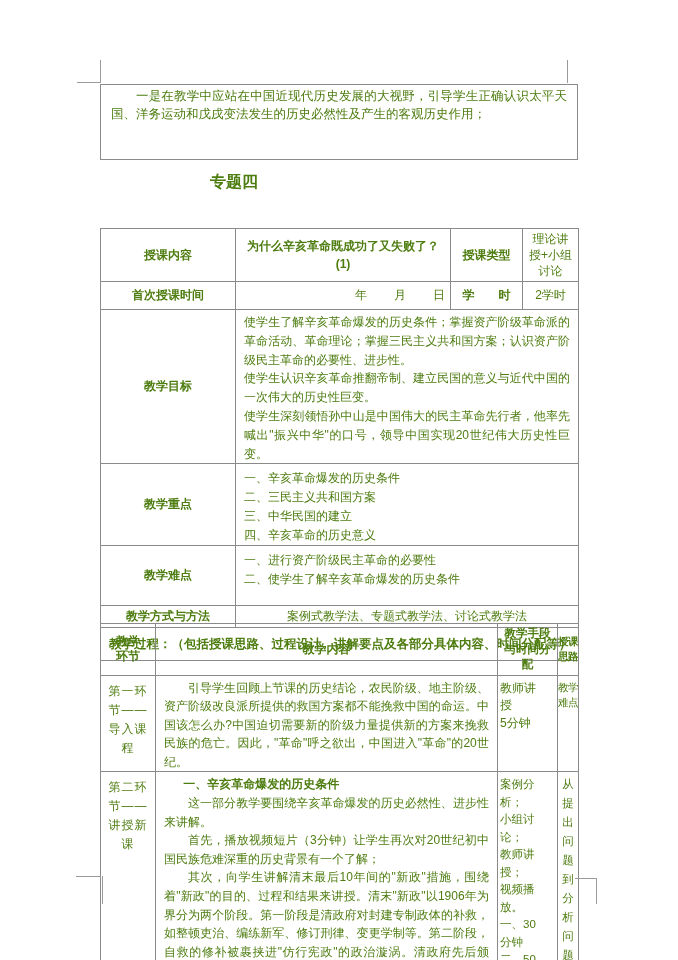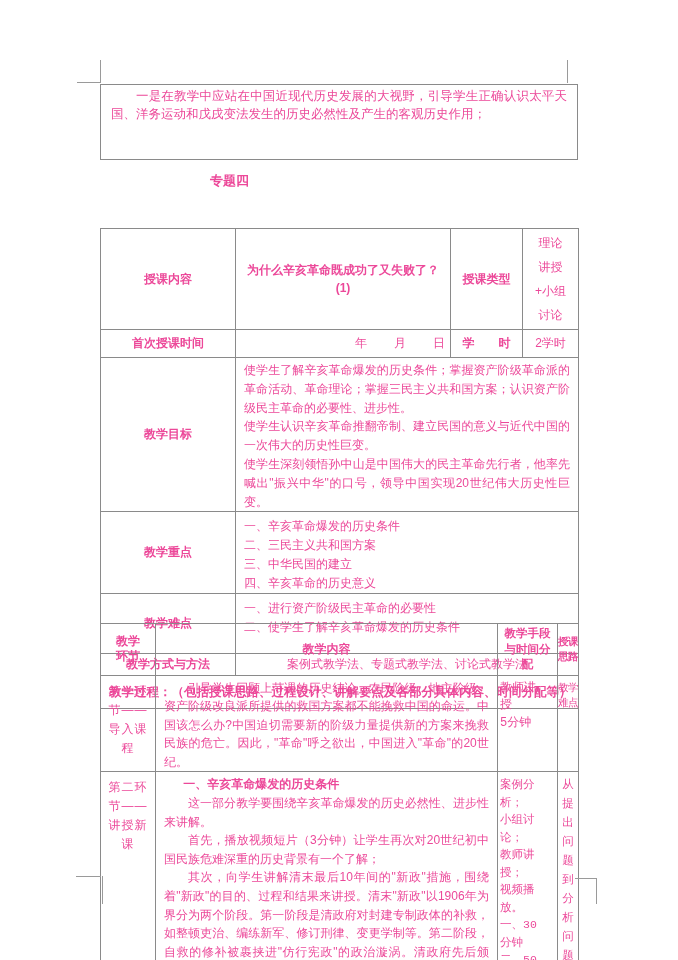--- a/index.html
+++ b/index.html
@@ -1,41 +1,41 @@
 <!DOCTYPE html>
 <html><head>
 <meta charset="utf-8">
 <style>
   html,body { margin:0; padding:0; background:#ffffff; }
   .page {
     position:relative; width:678px; height:960px; background:#ffffff;
     font-family:"Liberation Sans","DejaVu Sans",sans-serif;
-    color:#ec4899; overflow:hidden;
+    color:#4d7c0f; overflow:hidden;
   }
   .crop { position:absolute; background:#9a9a9a; z-index:3; }
 
   .intro-box {
     position:absolute; left:100px; top:84px; width:478px; height:76px;
     border:1px solid #8a8a8a; box-sizing:border-box;
     padding:3px 10px 0 10px; font-size:12.5px; line-height:17.6px;
   }
   .intro-box p { margin:0; text-indent:2em; text-align:justify; }
 
-  .topic-title { position:absolute; left:210px; top:172px; font-weight:bold; font-size:13px; }
+  .topic-title { position:absolute; left:210px; top:172px; font-weight:bold; font-size:16px; }
 
   table { border-collapse:collapse; table-layout:fixed; position:absolute; left:100px; z-index:1; background:transparent; }
   .main-table { top:228px; width:478px; }
   .process-table { top:623px; width:478px; }
   td { border:1px solid #8a8a8a; font-size:12px; padding:2px 4px; box-sizing:border-box; vertical-align:middle; overflow:hidden; }
 
   .lbl { font-weight:bold; text-align:center; }
   .ctr { text-align:center; }
 
   .content-title { font-weight:bold; text-align:center; line-height:18px; }
-  .type-value { text-align:center; line-height:24px; padding:2px 10px; }
+  .type-value { text-align:center; line-height:16px; padding:2px 4px; }
   .date-cell { padding-left:14px; letter-spacing:1px;text-align:right; }
 
   .objectives { vertical-align:top; padding:3px 8px 0 8px; line-height:18.8px; text-align:justify; }
   .objectives p { margin:0; }
 
   .pointlist { vertical-align:top; padding:5px 8px 0 8px; line-height:19px; }
   .pointlist div { margin:0; }
 
   .methods { text-align:center; }
 
@@ -47,21 +47,21 @@
   .ph-idea { font-size:10.5px; letter-spacing:-0.5px; word-break:break-all; padding:2px 0; }
 
   .stage-cell {
     vertical-align:top; text-align:center; padding:6px 3px;
     letter-spacing:1px; line-height:19px; word-break:break-all;margin-top:40px;
   }
   .env-content { vertical-align:top; padding:3px 8px 0 8px; line-height:18.6px; text-align:justify; }
   .env-content p { margin:0; text-indent:2em; }
   .env-content .heading { font-weight:bold; text-indent:1.6em; }
 
-  .means-cell { vertical-align:top; padding:4px 17px 0 2px; font-size:11.5px; line-height:17.5px; word-break:break-all;font-family:Liberation Mono, monospace; }
+  .means-cell { vertical-align:top; padding:4px 17px 0 2px; font-size:11.5px; line-height:17.5px; word-break:break-all; }
   .idea-small { vertical-align:top; text-align:center; font-size:10.5px; letter-spacing:-0.5px; line-height:15px; padding:4px 0 0 0; word-break:break-all; }
   .idea-vert  { vertical-align:top; text-align:center; font-size:11.5px; line-height:19px; padding:3px 0 0 0; word-break:break-all; }
 </style>
 </head>
 <body>
 
 <div class="page">
 
   <div class="crop" style="left:100px; top:60px; width:1px; height:23px;"></div>
   <div class="crop" style="left:77px; top:82px; width:24px; height:1px;"></div>

